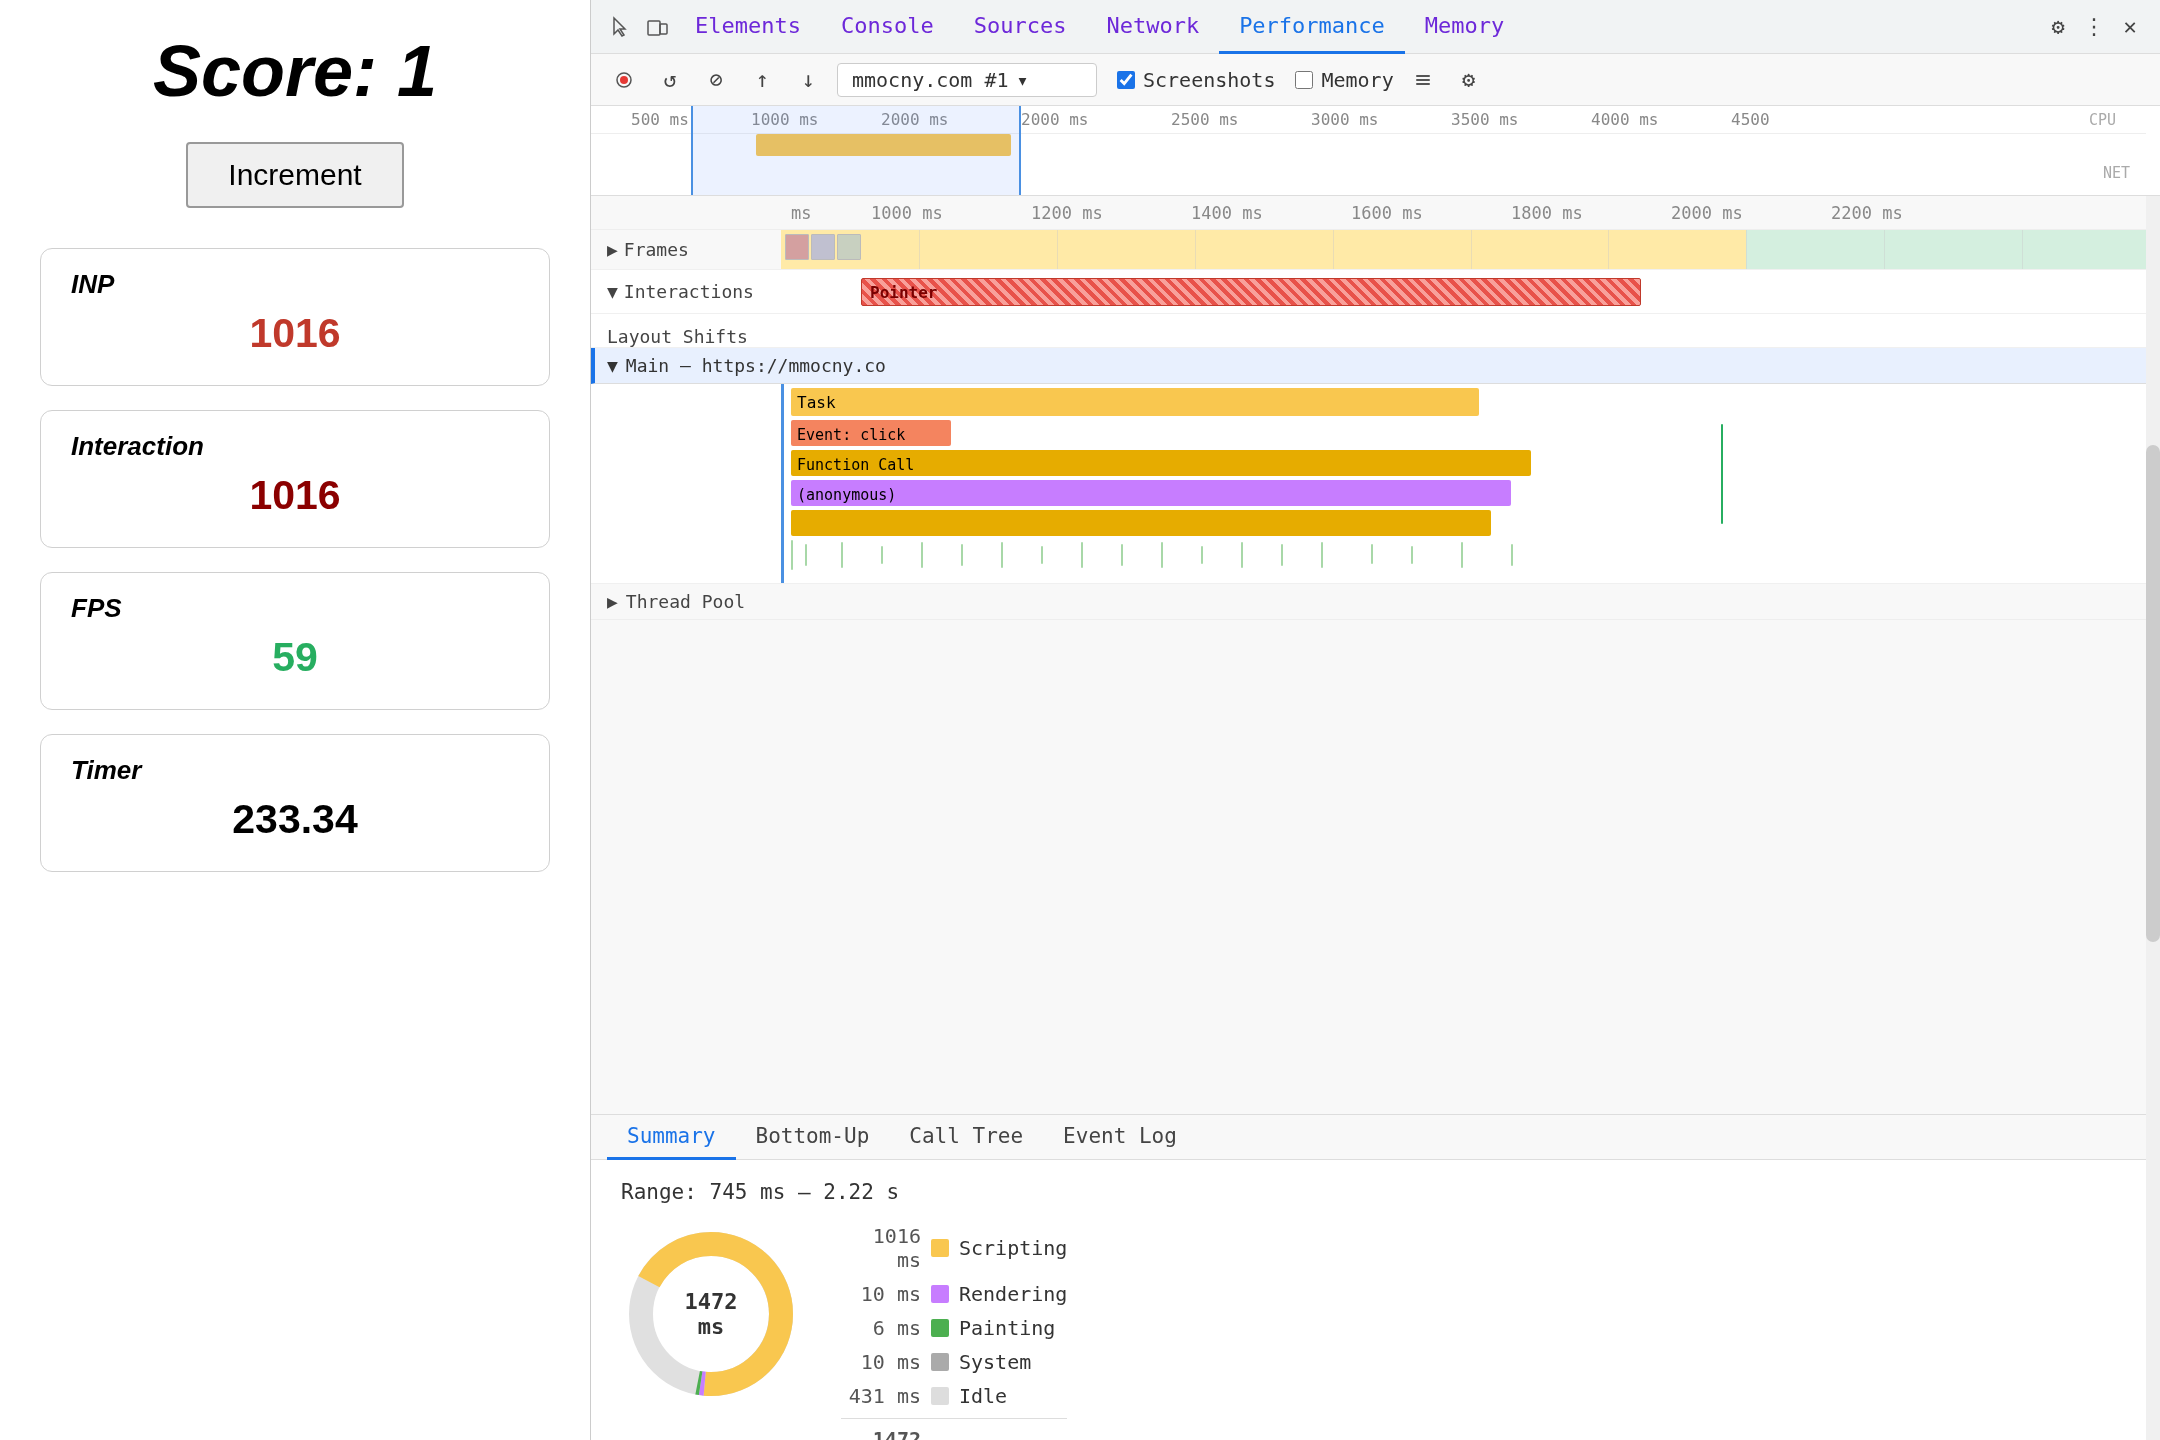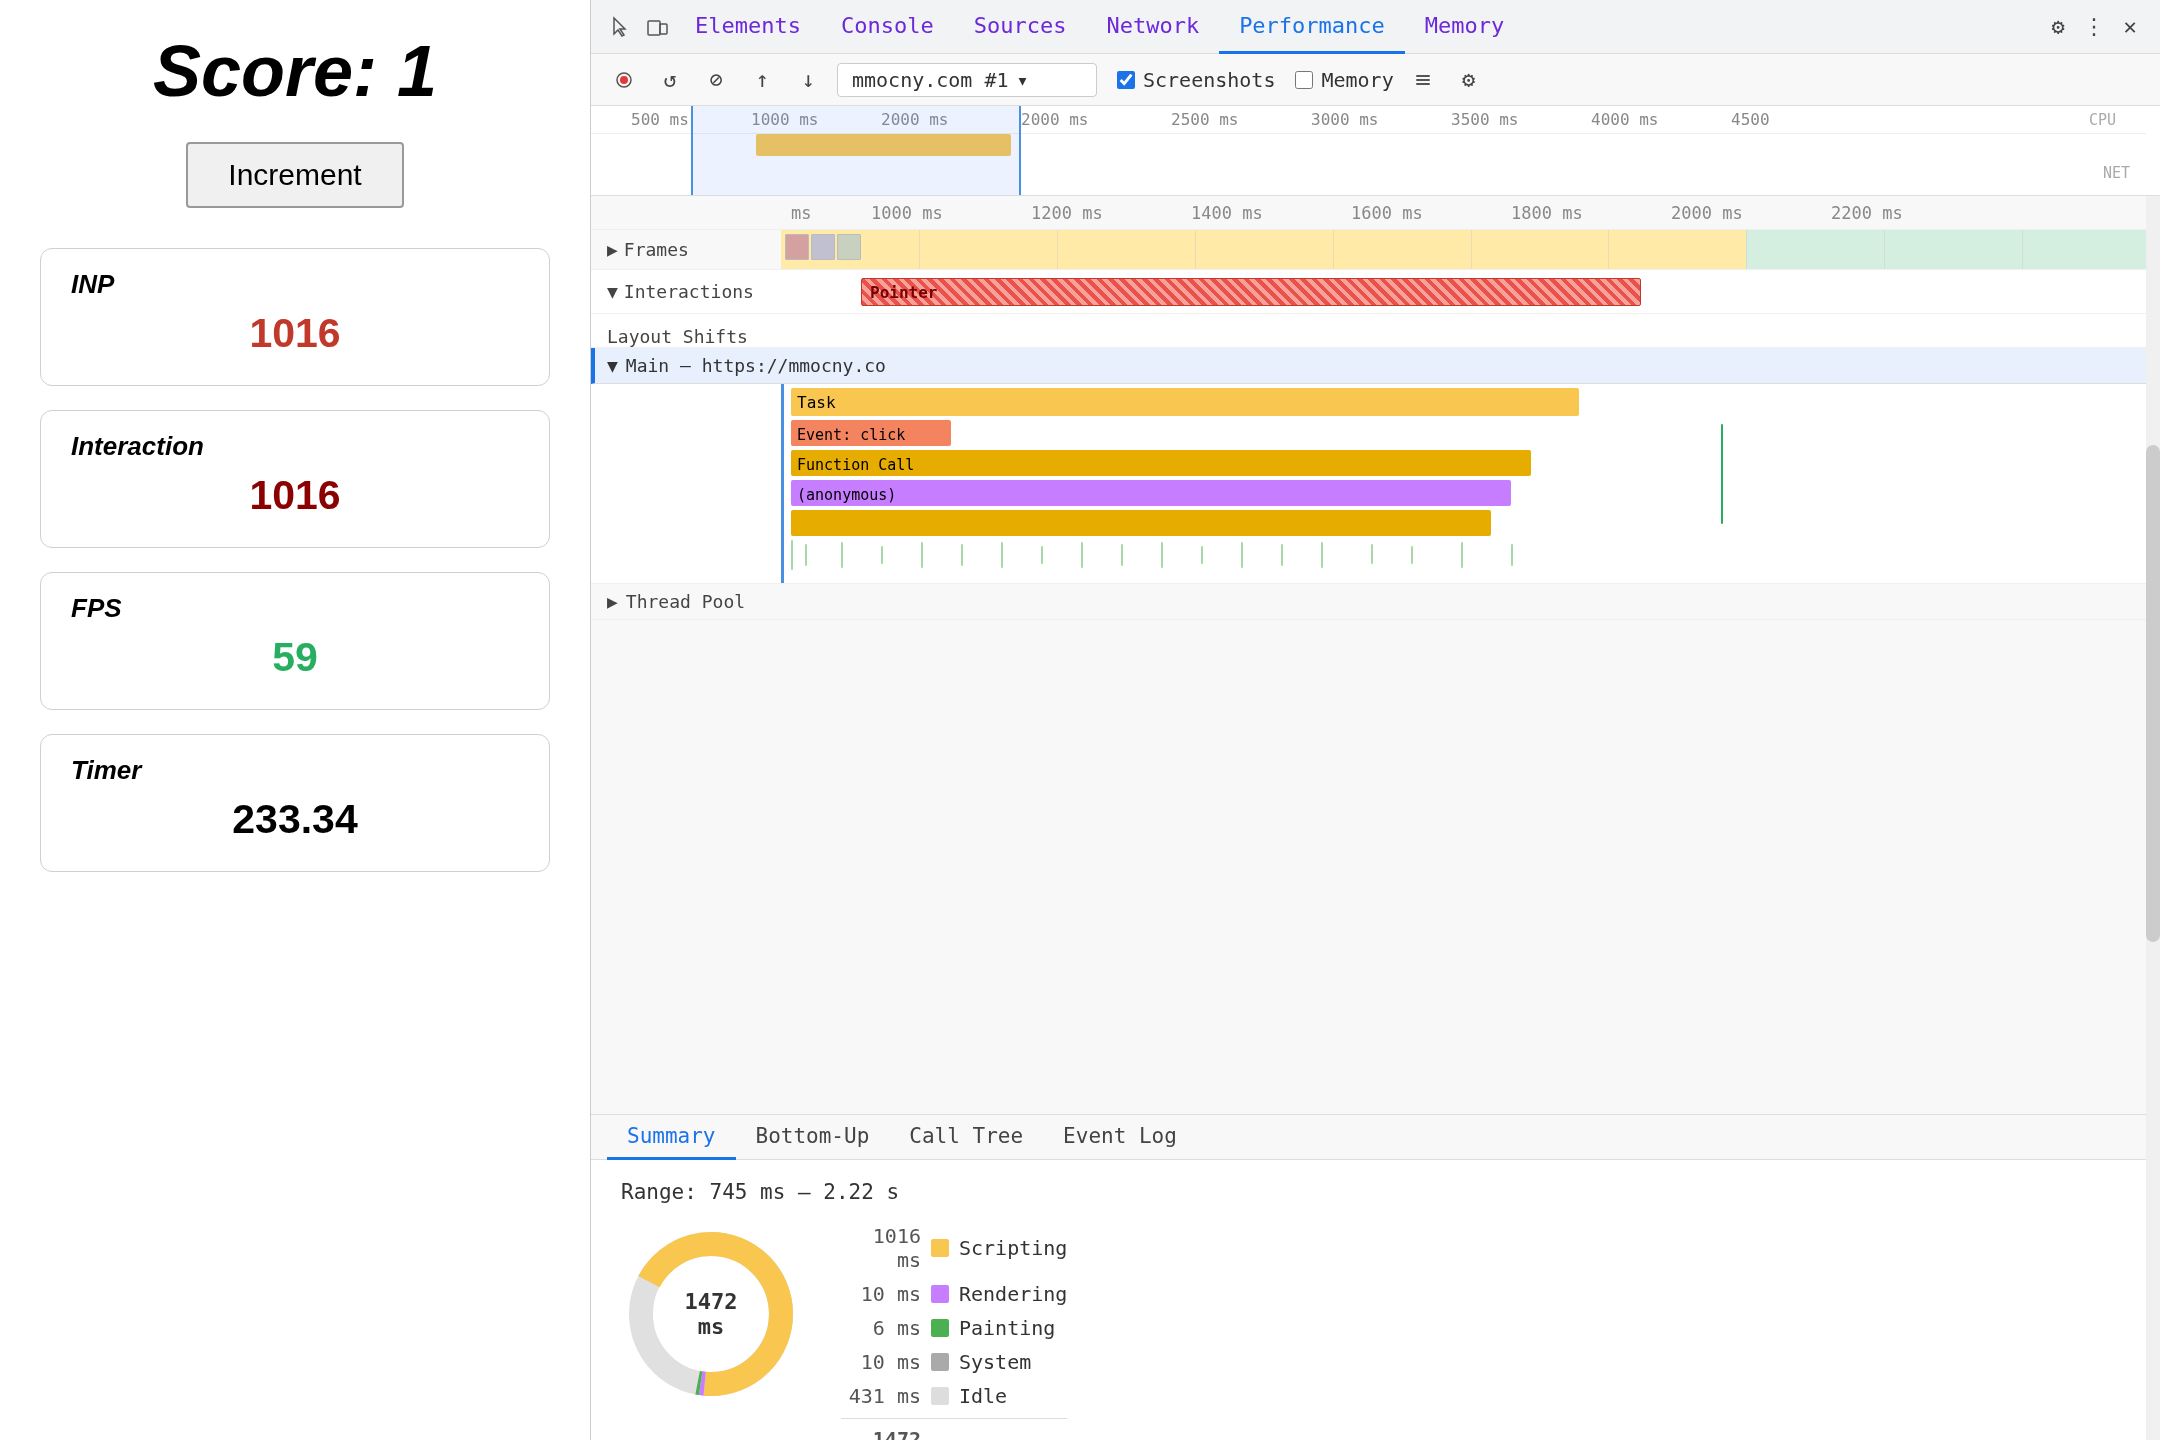--- a/index.html
+++ b/index.html
@@ -618,21 +618,21 @@
       </div>
 
       <div class="main-thread-header">
         <span>▼</span>
         <span style="margin-left:8px;">Main — https://mmocny.co</span>
       </div>
 
       <div class="main-thread-tasks">
         <div class="blue-line"></div>
 
-        <div class="task-bar yellow" style="left:200px; top:4px; width:788px; height:28px;">
+        <div class="task-bar yellow" style="left:200px; top:4px; width:688px; height:28px;">
           <span style="font-size:16px; padding-left:6px; font-family:monospace;">Task</span>
         </div>
 
         <div class="task-bar orange" style="left:200px; top:36px; width:160px; height:26px;">
           <span style="font-size:15px; padding-left:6px; font-family:monospace;">Event: click</span>
         </div>
 
         <div class="task-bar purple" style="left:200px; top:96px; width:720px; height:26px;">
           <span style="font-size:15px; padding-left:6px; font-family:monospace;">(anonymous)</span>
         </div>

